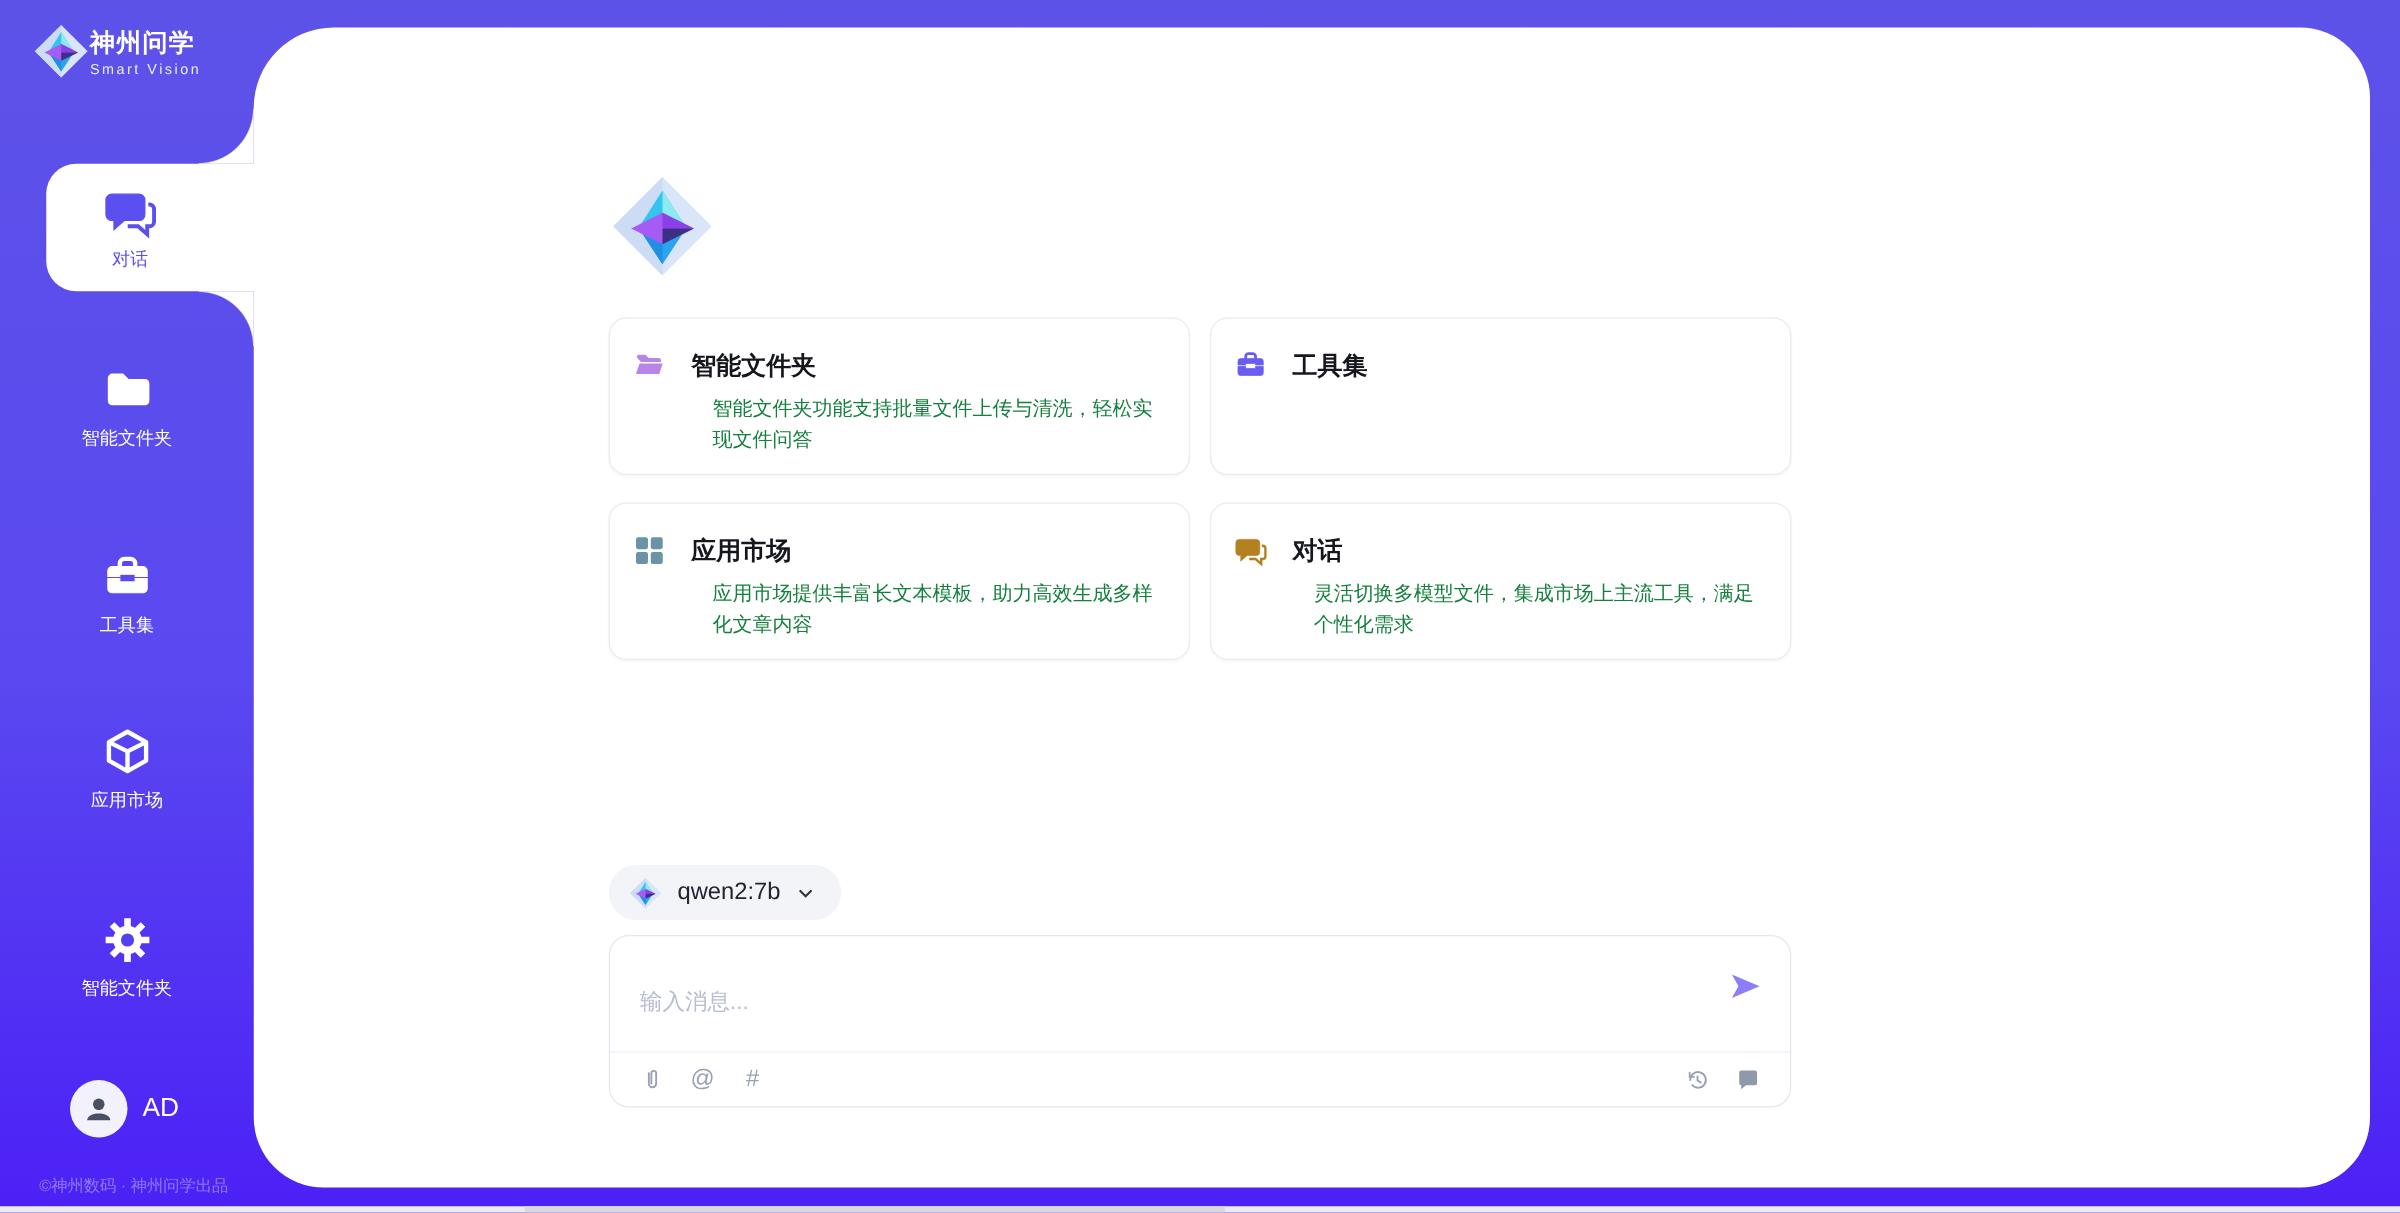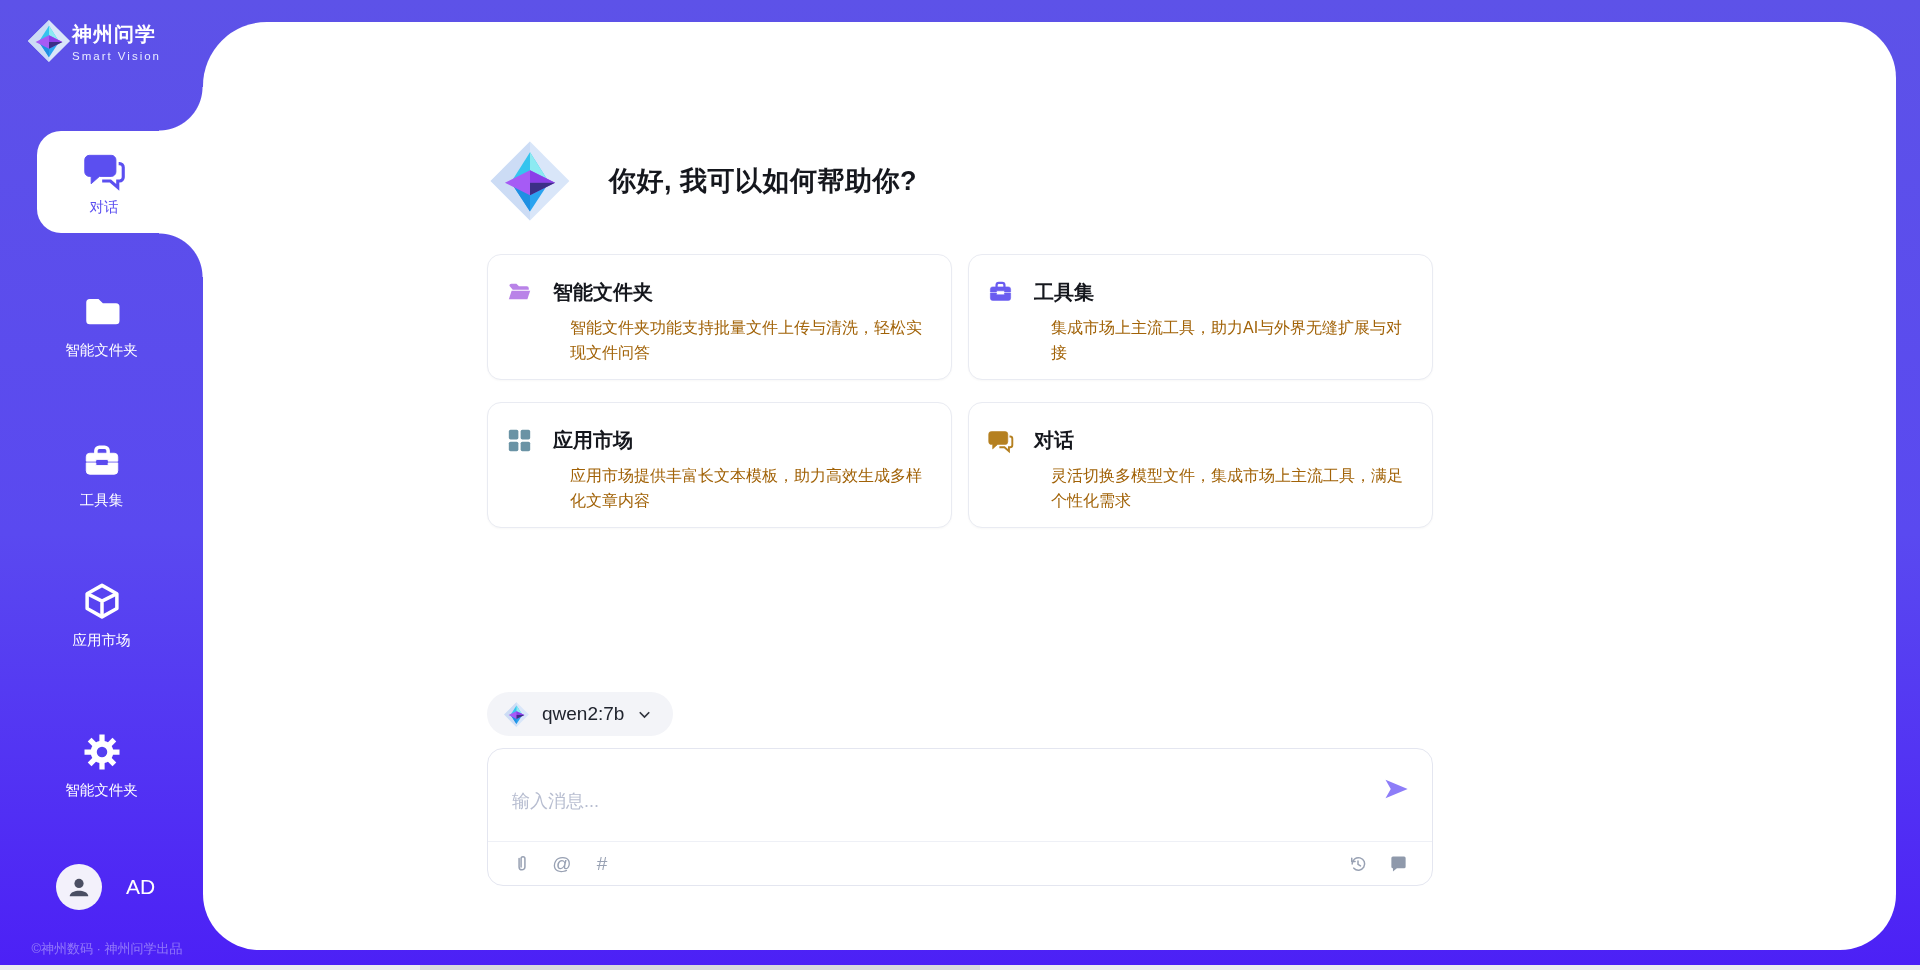--- a/index.html
+++ b/index.html
@@ -28,40 +28,40 @@
     background:radial-gradient(circle at 0 0, rgba(0,0,0,0) 43px, #fff 44px); }
   .scoop.bottom { top:233px;
     background:radial-gradient(circle at 0 100%, rgba(0,0,0,0) 43px, #fff 44px); }
 
   .nav-item { position:absolute; left:0; width:203px; height:84px;
     display:flex; flex-direction:column; align-items:center; justify-content:center;
     gap:8px; cursor:pointer; }
   .nav-label { color:#ffffff; font-size:14.5px; }
 
   .user-row { position:absolute; left:56px; top:864px; display:flex; align-items:center;
-    gap:24px; cursor:pointer; }
+    gap:12px; cursor:pointer; }
   .avatar { width:46px; height:46px; border-radius:50%; background:#f3f1fb;
     display:flex; align-items:center; justify-content:center; }
   .user-name { color:#ffffff; font-size:21px; }
   .side-footer { position:absolute; left:12px; bottom:12px; width:190px;
     color:rgba(255,255,255,0.38); font-size:13px; white-space:nowrap;text-align:center; }
 
   
   .content { position:absolute; left:0; right:0; top:0; margin:0 auto; width:946px; }
 
   .greeting { margin-top:138px; display:flex; align-items:center; gap:36px; }
   .greeting h1 { font-size:27px; font-weight:700; color:#15171d; letter-spacing:.5px; }
 
   .cards { margin-top:30px; display:grid; grid-template-columns:1fr 1fr;
     column-gap:16px; row-gap:22px; }
   .card { height:126px; background:#fff; border:1px solid #e9ebf2; border-radius:14px;
     padding:24px 24px 0 18px; cursor:pointer; box-shadow:0 1px 2px rgba(16,24,40,.03); }
   .card-head { display:flex; align-items:center; gap:20px; }
   .card-title { font-size:20px; font-weight:700; color:#15171d; }
-  .card-desc { margin-top:10px; margin-left:64px; font-size:16px; color:#a16207;
+  .card-desc { margin-top:10px; margin-left:64px; font-size:16px; color:#15803d;
     line-height:1.55; }
 
   .model-pill { margin-top:164px; display:inline-flex; align-items:center; gap:12px;
     height:44px; padding:0 20px 0 16px; background:#f3f4f8; border-radius:22px;
     cursor:pointer; }
   .model-name { font-size:19px; color:#20242e; }
 
   .composer { position:relative; margin-top:12px; height:138px; background:#fff;
     border:1.5px solid #e4e6f0; border-radius:16px; }
   .composer-input { position:absolute; left:24px; top:32px; width:840px; height:40px;
@@ -201,21 +201,20 @@
 </div>
 
 <div class="side-footer">©神州数码 · 神州问学出品</div>
 
 <div class="content">
 
   <div class="greeting">
     <svg width="86" height="86" viewBox="0 0 96 96">
         <use href="#logo-diamond"></use>
       </svg>
-    <h1>你好, 我可以如何帮助你?</h1>
   </div>
 
   <div class="cards">
 
     <div class="card">
       <div class="card-head">
         <svg width="27" height="27" viewBox="0 0 48 48" fill="#b983e8">
             <use href="#folder-open"></use>
           </svg>
         <div class="card-title">智能文件夹</div>
@@ -223,21 +222,20 @@
       <div class="card-desc">智能文件夹功能支持批量文件上传与清洗，轻松实现文件问答</div>
     </div>
 
     <div class="card">
       <div class="card-head">
         <svg width="27" height="27" viewBox="0 0 48 48" fill="#6a5cf0" stroke="#6a5cf0">
             <use href="#toolbox"></use>
           </svg>
         <div class="card-title">工具集</div>
       </div>
-      <div class="card-desc">集成市场上主流工具，助力AI与外界无缝扩展与对接</div>
     </div>
 
     <div class="card">
       <div class="card-head">
         <svg width="27" height="27" viewBox="0 0 48 48" fill="#6a93a5">
             <use href="#grid-tiles"></use>
           </svg>
         <div class="card-title">应用市场</div>
       </div>
       <div class="card-desc">应用市场提供丰富长文本模板，助力高效生成多样化文章内容</div>

